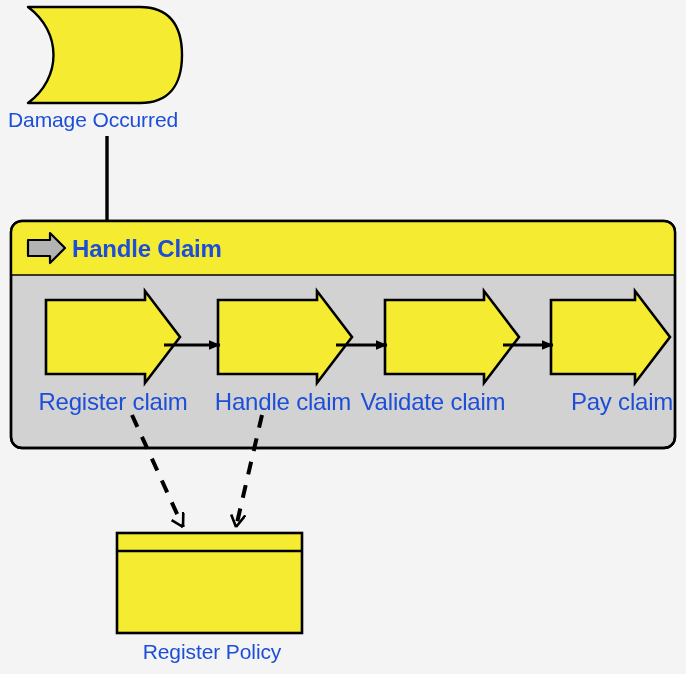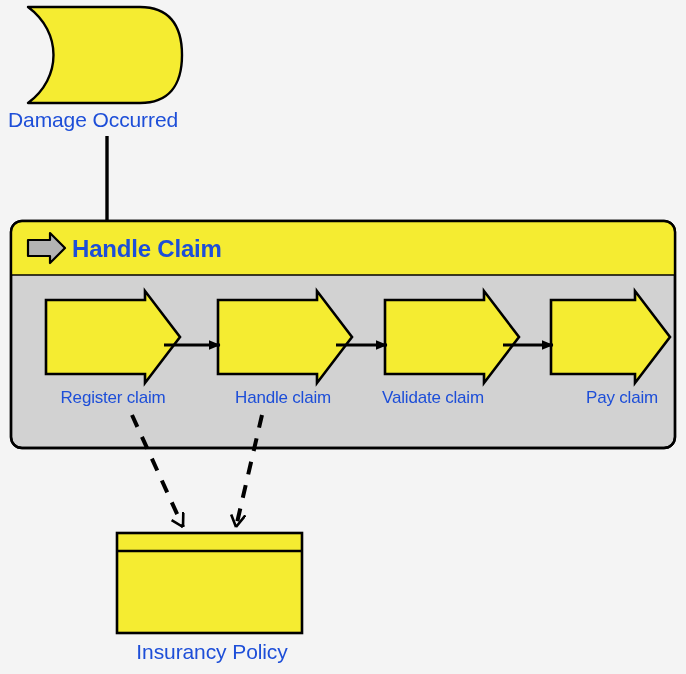--- a/index.html
+++ b/index.html
@@ -35,21 +35,21 @@
   }
   .lbl-group {
     left: 72px;
     top: 235px;
     font-size: 24px;
     font-weight: bold;
     letter-spacing: -0.2px;
   }
   .lbl-proc {
     top: 388px;
-    font-size: 17px;
+    font-size: 24px;
     text-align: center;
     letter-spacing: -0.2px;
   }
   .lbl-p0 { left: 30px;  width: 166px; }
   .lbl-p1 { left: 203px; width: 160px; }
   .lbl-p2 { left: 352px; width: 162px; }
   .lbl-p3 { left: 552px; width: 140px; }
   .lbl-object {
     left: 108px;
     top: 640px;
@@ -150,13 +150,13 @@
 
 <div class="lbl lbl-event">Damage Occurred</div>
 
 <div class="lbl lbl-group">Handle Claim</div>
 
 <div class="lbl lbl-proc lbl-p0">Register claim</div>
 <div class="lbl lbl-proc lbl-p1">Handle claim</div>
 <div class="lbl lbl-proc lbl-p2">Validate claim</div>
 <div class="lbl lbl-proc lbl-p3">Pay claim</div>
 
-<div class="lbl lbl-object">Insurancy Policy</div>
+<div class="lbl lbl-object">Register Policy</div>
 
 </body></html>

